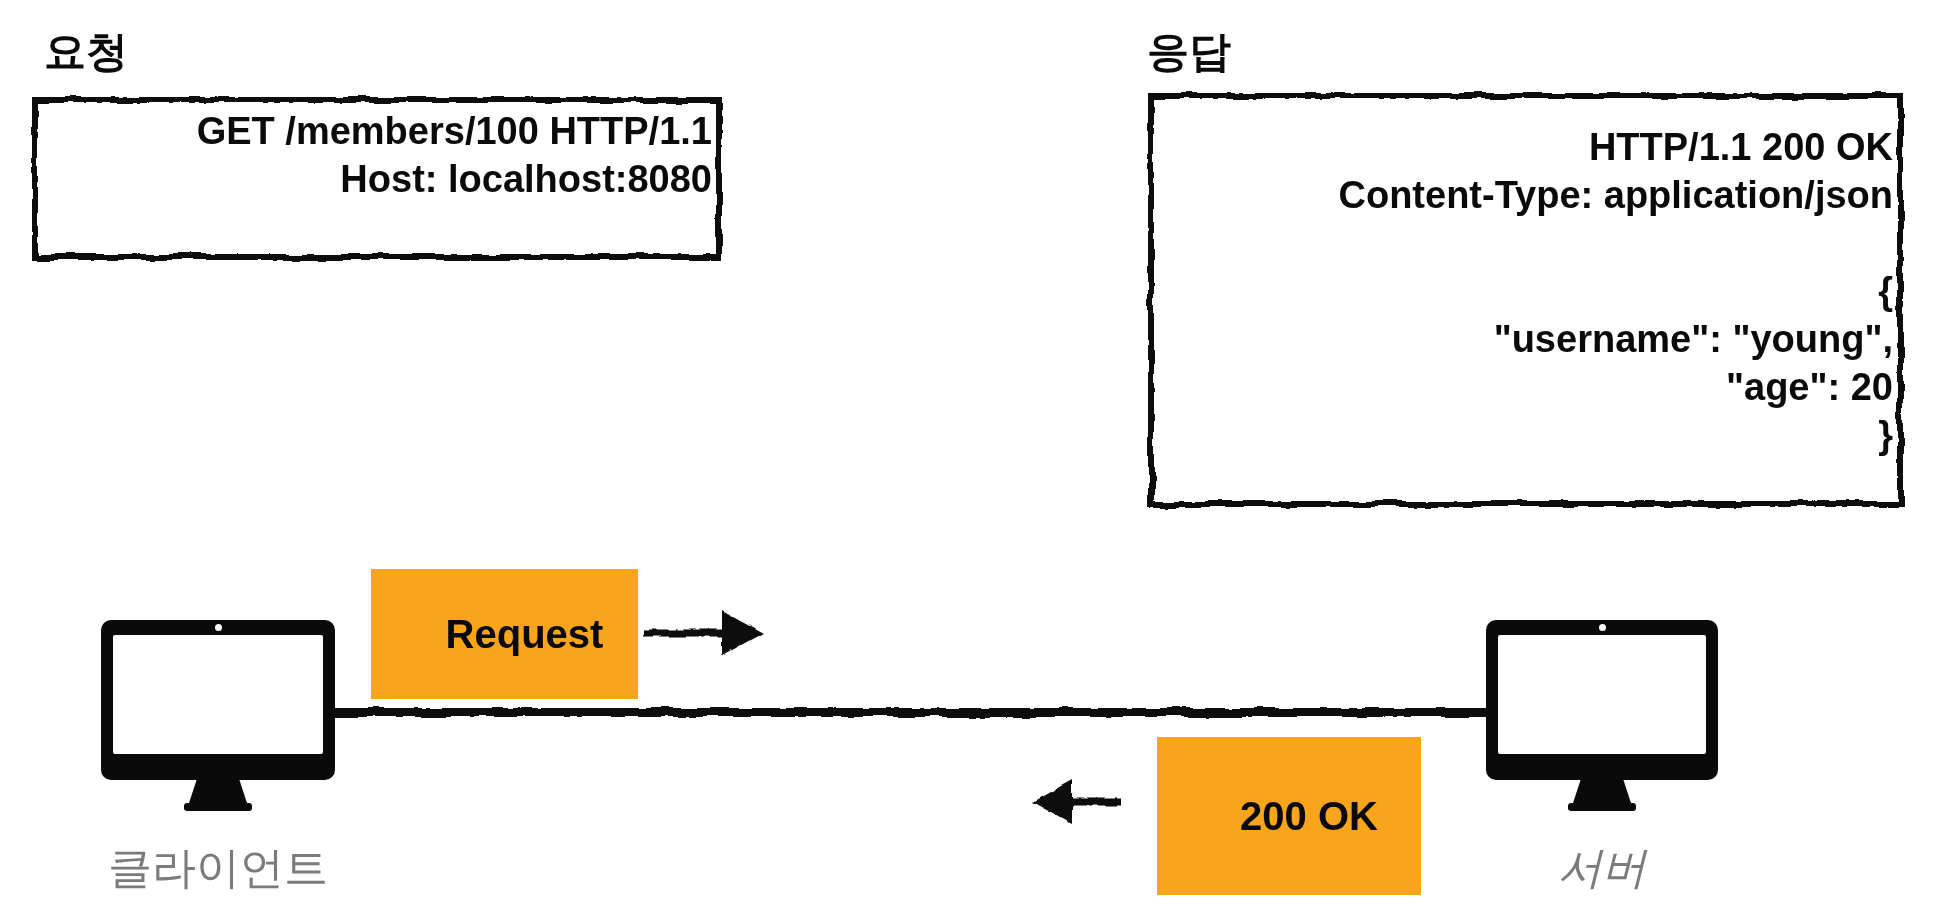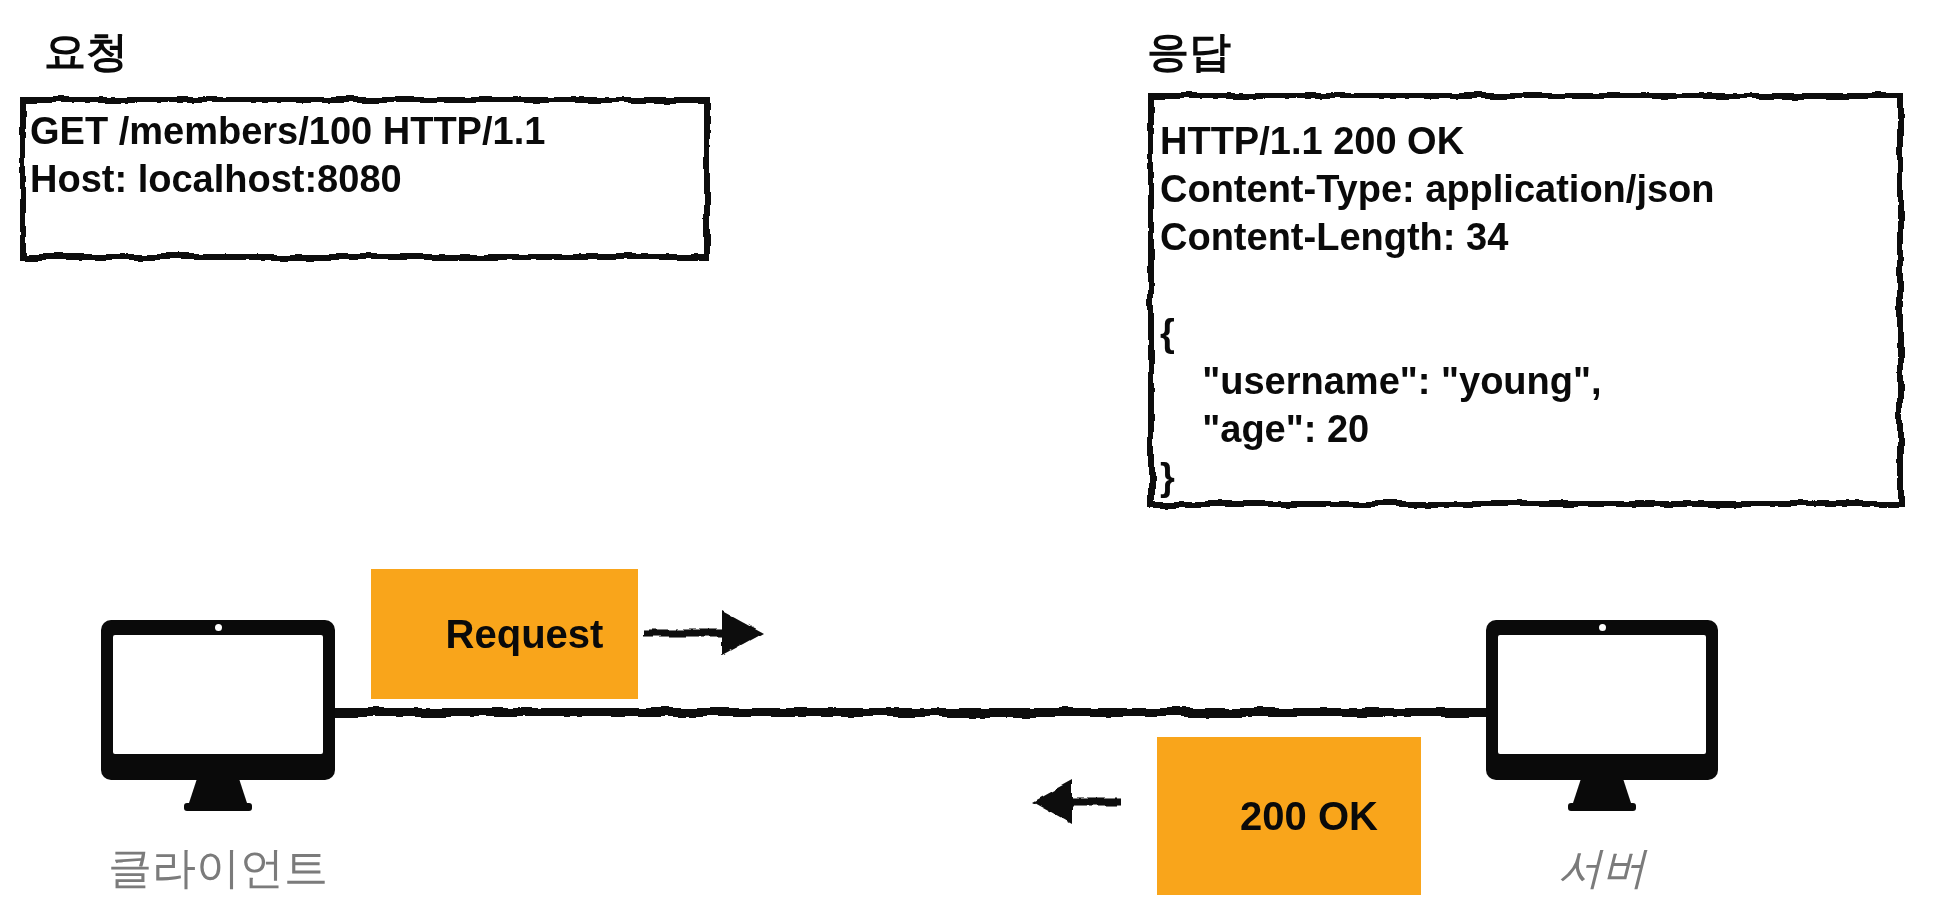--- a/index.html
+++ b/index.html
@@ -1,20 +1,21 @@
 <!DOCTYPE html>
 <html style="--accent-orange: #F9A51B; --label-gray: #7B7B7B; --ink: #0A0A0A;"><head>
 <meta charset="utf-8">
 <style>
   html,body { margin:0; padding:0; background:#ffffff; }
   .canvas {
     position:relative; width:1948px; height:920px; background:#ffffff;
     overflow:hidden;
     font-family:"Liberation Sans","DejaVu Sans",sans-serif;
     color:var(--ink,#0a0a0a);
+    text-align:right;
   }
   
   .sketch { filter:url(#rough); }
 
   
   .msg-title {
     position:absolute; font-size:42px; font-weight:bold; line-height:42px;
     color:var(--ink,#0a0a0a); white-space:nowrap;
   }
   .msg-box { position:absolute; }
@@ -22,21 +23,21 @@
     position:absolute; inset:0;
     border:6px solid var(--ink,#0a0a0a);
     filter:url(#rough);
   }
   .msg-content { position:relative; }
   .code-line {
     height:48px; line-height:48px; font-size:38px; font-weight:bold;
     white-space:pre; color:var(--ink,#0a0a0a);
   }
   #request-box .msg-content { padding:10px 10px 0 10px; }
-  #response-box .msg-content { padding:24px 10px 0 12px; }
+  #response-box .msg-content { padding:30px 10px 0 12px; }
 
   
   .flow-box {
     position:absolute; background:var(--accent-orange,#F9A51B);
     display:flex; align-items:center; justify-content:center;
   }
   .flow-box-label {
     font-size:40px; font-weight:bold; color:var(--ink,#0a0a0a); white-space:nowrap;margin-left:40px;
   }
   .net-line {
@@ -83,36 +84,35 @@
       <feTurbulence type="fractalNoise" baseFrequency="0.035" numOctaves="3" seed="7" result="noise"></feTurbulence>
       <feDisplacementMap in="SourceGraphic" in2="noise" scale="7" xChannelSelector="R" yChannelSelector="G"></feDisplacementMap>
     </filter>
   </defs>
 </svg>
 
 <div class="canvas">
 
   <div class="msg-title" style="left:44px; top:31px;">요청</div>
 
-  <div class="msg-box" id="request-box" style="left:20px; top:97px; width:690px; height:163px;">
+  <div class="msg-box" id="request-box" style="left:32px; top:97px; width:690px; height:163px;">
     <div class="sketch-border"></div>
     <div class="msg-content">
         <div class="code-line">GET /members/100 HTTP/1.1</div>
         <div class="code-line">Host: localhost:8080</div>
       </div>
   </div>
 
   <div class="msg-title" style="left:1147px; top:31px;">응답</div>
 
   <div class="msg-box" id="response-box" style="left:1148px; top:93px; width:755px; height:414px;">
     <div class="sketch-border"></div>
     <div class="msg-content">
         <div class="code-line">HTTP/1.1 200 OK</div>
         <div class="code-line">Content-Type: application/json</div>
-        <div class="code-line">Content-Length: 34</div>
         <div class="code-line"></div>
         <div class="code-line">{</div>
         <div class="code-line">    "username": "young",</div>
         <div class="code-line">    "age": 20</div>
         <div class="code-line">}</div>
       </div>
   </div>
 
   <div class="net-line sketch"></div>
 

